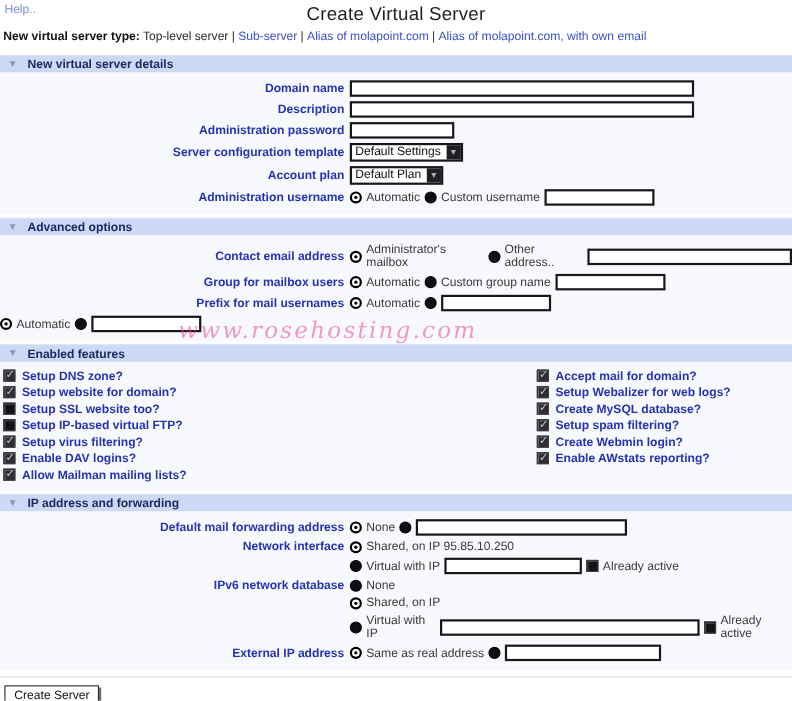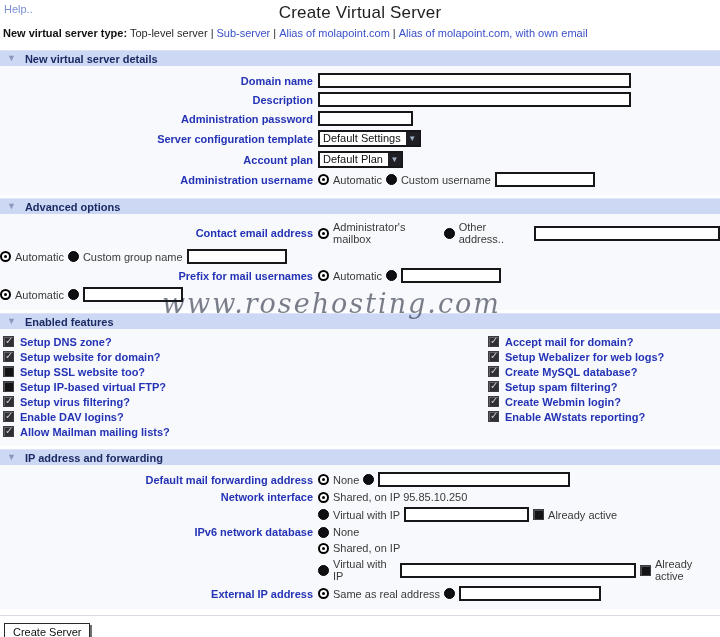--- a/index.html
+++ b/index.html
@@ -55,21 +55,21 @@
   .feat-col { display:flex; flex-direction:column; }
   .feat-col.left { width:485px; }
   .feat-item { display:flex; align-items:center; gap:6px; margin:2px 0; height:11px; }
   .feat-item a { color:#2433b5; font-weight:bold; text-decoration:none; cursor:pointer; }
   
   .footer { border-top:1px solid #d9dbe0; margin-top:6px; padding:7px 0 0 4px; }
   .btn { font-family:"Liberation Sans",sans-serif; font-size:11px; color:#111; background:#fff;
          border:1px solid #2a2a2a; box-shadow:2px 2px 0 #6e6e6e; padding:2px 8px; cursor:pointer; }
   
   .watermark { position:absolute; left:162px; top:288px; font-family:"DejaVu Serif", serif; font-style:italic;
-               font-size:27px; color:#0f172a; opacity:.55; letter-spacing:2px; pointer-events:none; z-index:5; }
+               font-size:21px; color:#ec4899; opacity:.55; letter-spacing:2px; pointer-events:none; z-index:5; }
   .w95 { width:95px; } .w100 { width:100px; } .w125 { width:125px; }
   .w140 { width:142px; } .w192 { width:192px; } .w197 { width:197px; } .w250 { width:250px; } .w310 { width:313px; }
 </style>
 </head>
 <body>
 
 <div class="watermark">www.rosehosting.com</div>
 
 <div class="topbar">
   <a class="help-link">Help..</a>
@@ -146,20 +146,21 @@
       <div class="row-label">Contact email address</div>
       <div class="ctl">
         <span class="rad checked"></span>
         <span class="cap">Administrator's mailbox</span>
         <span class="rad"></span>
         <span class="cap">Other address..</span>
         <input type="text" class="w197" value="" style="">
       </div>
     </div>
     <div class="row">
+      <div class="row-label">Group for mailbox users</div>
       <div class="ctl">
         <span class="rad checked"></span>
         <span class="cap">Automatic</span>
         <span class="rad"></span>
         <span class="cap">Custom group name</span>
         <input type="text" class="w100" value="" style="">
       </div>
     </div>
     <div class="row">
       <div class="row-label">Prefix for mail usernames</div>

